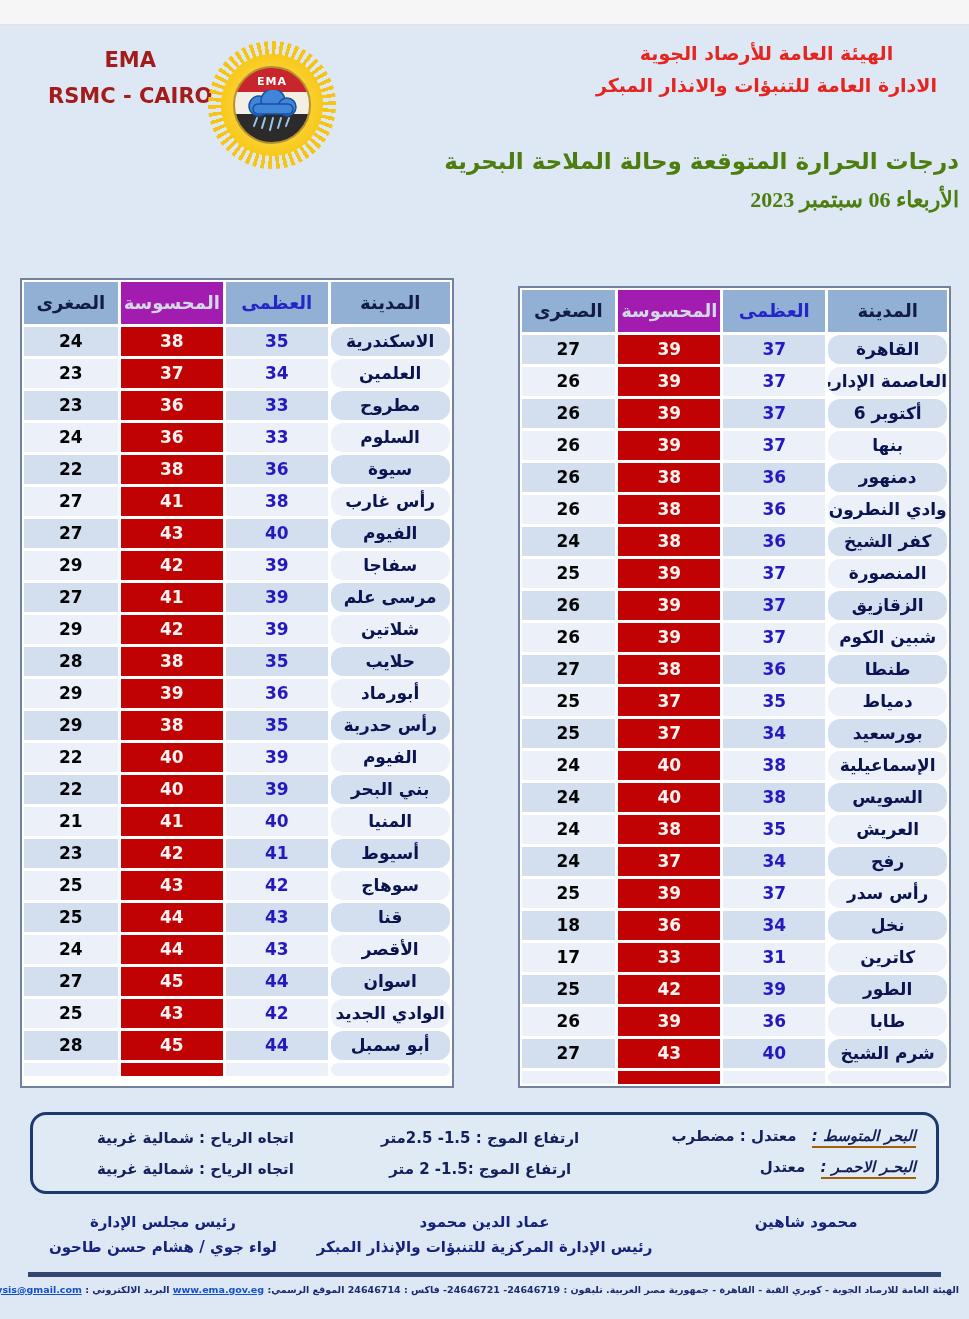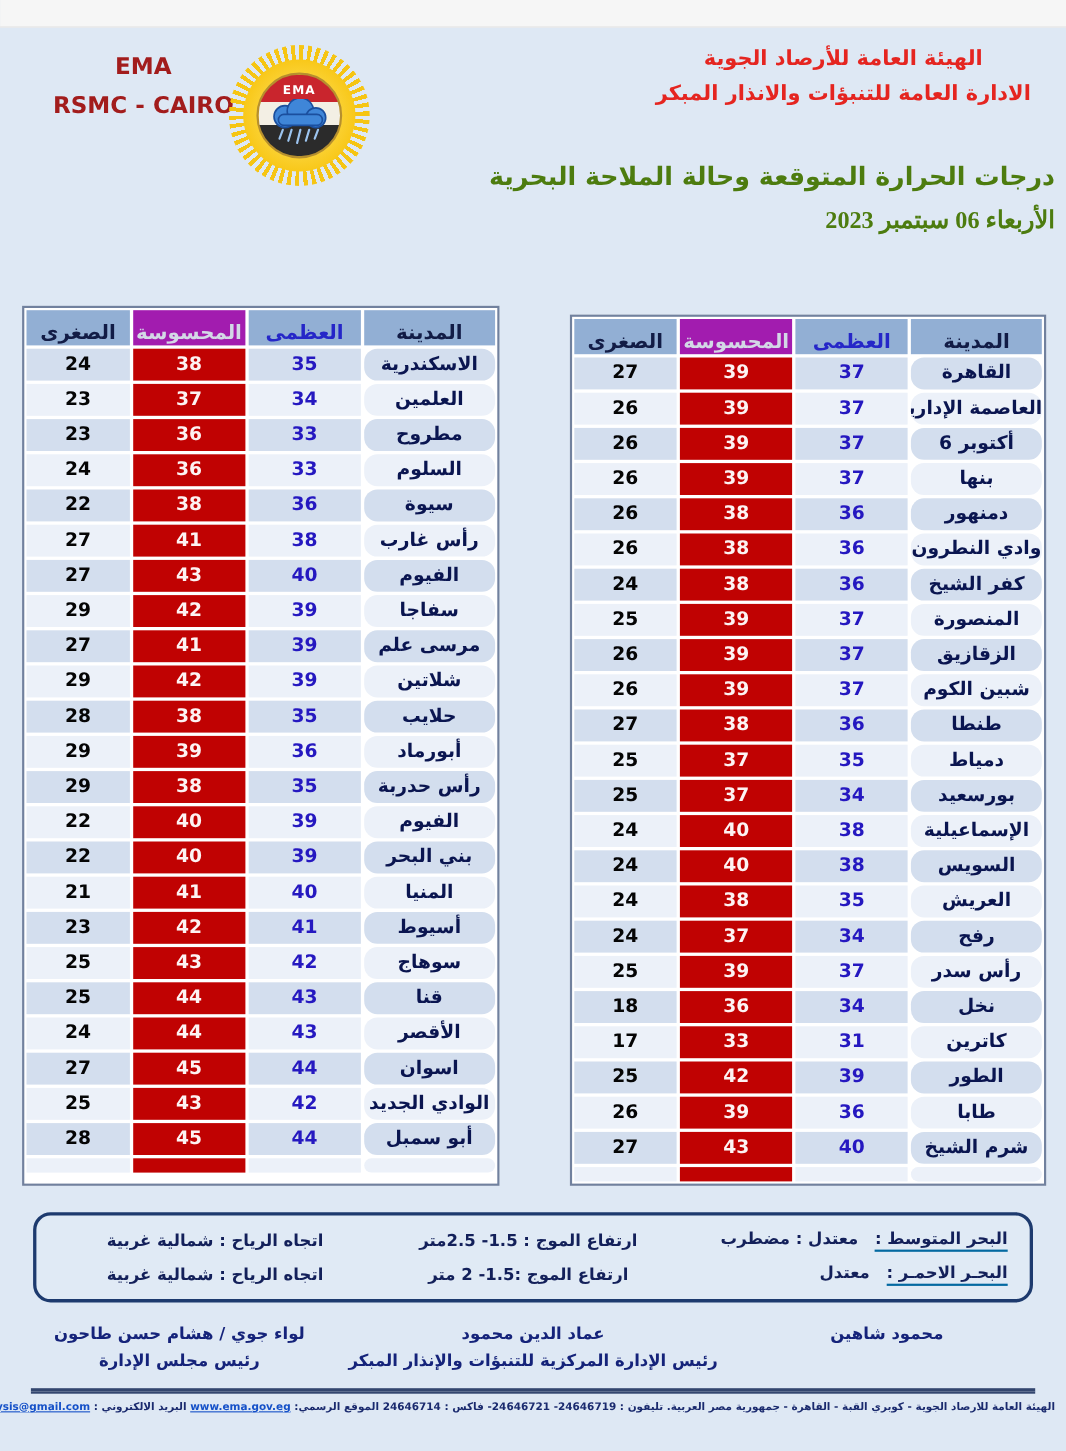--- a/index.html
+++ b/index.html
@@ -48,21 +48,21 @@
   }
   .globe-ema { color:#fff; font-weight:bold; font-size:11px; letter-spacing:1px; margin-top:7px; direction:ltr; }
   .globe svg { position:absolute; left:6px; top:22px; }
 
   
   .tables { display:grid; grid-template-columns:1fr 1fr; column-gap:64px; padding:0 18px 0 20px; direction:rtl; }
   .right-table { margin-top:8px; }
   .wtable { background:#ffffff; border:2px solid #71819e; padding:2px; }
   .thead, .trow, .tfoot-row { display:grid; grid-template-columns:28.5fr 24.5fr 24.5fr 22.5fr; gap:3px; margin-bottom:3px; }
   .tfoot-row { margin-bottom:0; }
-  .thead .cell { height:32px; line-height:42px; font-size:18px; }
+  .thead .cell { height:42px; line-height:42px; font-size:18px; }
   .cell { text-align:center; font-weight:bold; height:29px; line-height:29px; font-size:17px; overflow:hidden; white-space:nowrap; }
   .h-city  { background:#92afd4; color:#121c46; }
   .h-max   { background:#92afd4; color:#2526c8; }
   .h-feels { background:#a21caf; color:#d3d8e6; }
   .h-min   { background:#92afd4; color:#121c46; }
   .tbody div.trow:nth-of-type(odd)  .c-city, .tbody div.trow:nth-of-type(odd)  .c-max, .tbody div.trow:nth-of-type(odd)  .c-min { background:#d3deee; }
   .tbody div.trow:nth-of-type(even) .c-city, .tbody div.trow:nth-of-type(even) .c-max, .tbody div.trow:nth-of-type(even) .c-min { background:#ecf1f9; }
   .c-city { color:#0a1550;border-radius:12px; }
   .c-max  { color:#2518c0; }
   .c-feels{ background:#c00202; color:#fdf3f3; }
@@ -70,21 +70,21 @@
   .tfoot-row .cell { height:13px; }
   .tfoot-row .c-city, .tfoot-row .c-max, .tfoot-row .c-min { background:#ecf1f9; }
 
   
   .marine {
     margin:24px 30px 0 30px; border:3px solid #1d3a6e; border-radius:16px;
     padding:12px 20px; display:grid; grid-template-columns:34fr 33fr 33fr;
     row-gap:10px; align-items:center; direction:rtl; background:#e0eaf5;
   }
   .marine .cellm { font-weight:bold; font-size:15px; color:#13205a; }
-  .sea-label { border-bottom:2px solid #0369a1; padding-bottom:1px; display:inline-block; margin-left:10px; }
+  .sea-label { border-bottom:2px solid #a16207; padding-bottom:1px; display:inline-block; margin-left:10px;font-style:italic; }
   .m-center { text-align:center; }
   .m-left { text-align:center; }
 
   
   .signatures {
     margin:16px 20px 0 20px; display:grid; grid-template-columns:1fr 1.25fr 1fr;
     direction:rtl; text-align:center; color:#15237a; font-weight:bold;
     font-size:15px; line-height:1.65;
   }
 
@@ -518,22 +518,22 @@
 
 <div class="signatures">
   <div>
     <div>محمود شاهين</div>
   </div>
   <div>
     <div>عماد الدين محمود</div>
     <div>رئيس الإدارة المركزية للتنبؤات والإنذار المبكر</div>
   </div>
   <div>
+    <div>رئيس مجلس الإدارة</div>
     <div>لواء جوي / هشام حسن طاحون</div>
-    <div>رئيس مجلس الإدارة</div>
   </div>
 </div>
 
 <div class="divider"></div>
 
 <div class="footer">
   <span>الهيئة العامة للارصاد الجوية - كوبري القبة - القاهرة - جمهورية مصر العربية. تليفون : 24646719- 24646721- فاكس : 24646714 الموقع الرسمي:</span>
   <a href="#">www.ema.gov.eg</a>
   <span>البريد الالكتروني :</span>
   <a href="#">egyptian.met.analysis@gmail.com</a>

